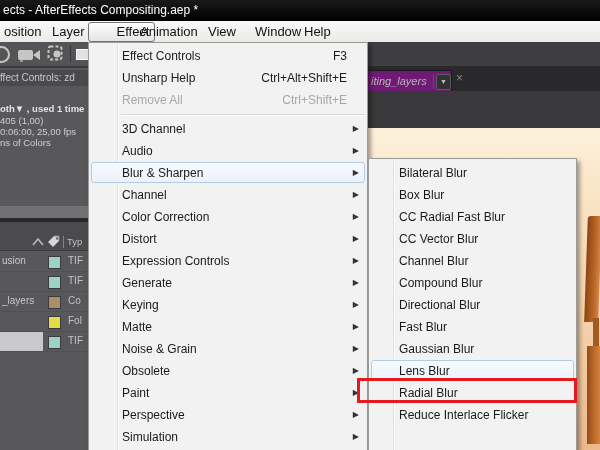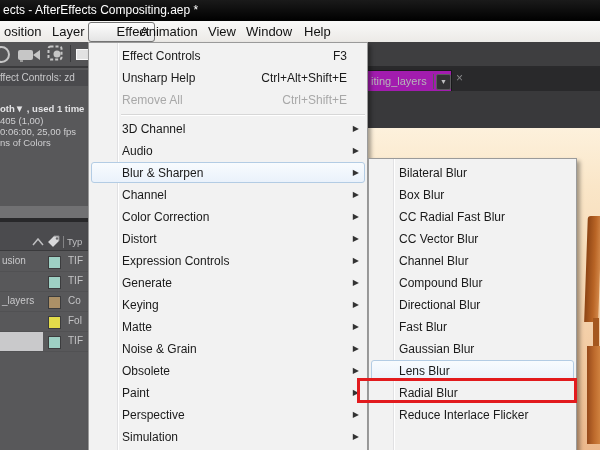--- a/index.html
+++ b/index.html
@@ -33,21 +33,21 @@
   .lp-rows{position:absolute;left:0;top:210px;width:88px;}
   .prow{position:relative;width:88px;height:19px;border-bottom:1px solid #515153;}
   .prow .rname{position:absolute;left:2px;top:3px;font-size:10px;color:#c9c9cb;white-space:nowrap;}
   .prow .swatch{position:absolute;left:48px;top:4px;width:11px;height:11px;border:1px solid #3c3c3e;}
   .prow .rtype{position:absolute;left:68px;top:3px;font-size:10px;color:#c4c4c6;}
   .row-selected-bg{position:absolute;left:0;top:0;width:43px;height:19px;background:#c9c9cb;}
   
   .viewer{position:absolute;left:368px;top:42px;width:232px;height:408px;overflow:hidden;}
   .v-toolbar{position:absolute;left:0;top:0;width:232px;height:24px;background:#3e3e40;border-bottom:2px solid #2a2a2c;}
   .v-tabbar{position:absolute;left:0;top:26px;width:232px;height:23px;background:#29292b;}
-  .v-tab{position:absolute;left:-2px;top:2px;width:84px;height:21px;background:#a21caf;border:1px solid #19191b;border-bottom:none;}
+  .v-tab{position:absolute;left:-2px;top:2px;width:84px;height:21px;background:#701a75;border:1px solid #19191b;border-bottom:none;font-style:italic;}
   .v-tab-label{position:absolute;left:4px;top:4px;font-size:11px;color:#b6b6b8;white-space:nowrap;}
   .v-tab-sep{position:absolute;left:66px;top:3px;width:1px;height:15px;background:#57575a;}
   .v-tab-dd{position:absolute;left:69px;top:3px;width:13px;height:14px;border:1px solid #5c5c5e;border-radius:2px;
     background:#323234;color:#c0c0c2;font-size:7px;text-align:center;line-height:14px;}
   .v-close{position:absolute;left:88px;top:3px;font-size:12px;color:#88888a;}
   .v-gap{position:absolute;left:0;top:49px;width:232px;height:37px;background:#39393b;}
   .v-image{position:absolute;left:0;top:86px;width:232px;height:322px;
     background:linear-gradient(180deg,#fdf1dc 0%,#fae6c8 18%,#f6d9b5 45%,#f2c9a0 75%,#ecb88c 100%);}
   .wood-top{position:absolute;left:218px;top:88px;width:14px;height:106px;
     background:linear-gradient(90deg,#8d4414,#b96526 60%,#d28748);transform:skewX(-2deg);border-radius:3px 0 0 0;}
@@ -82,21 +82,21 @@
   <div class="titlebar">
     <span>ects - AfterEffects Compositing.aep *</span>
   </div>
 
   <div class="menubar">
     <span class="mb-item" style="left:4px">osition</span>
     <span class="mb-item" style="left:52px">Layer</span>
     <span class="mb-item mb-open">Effect</span>
     <span class="mb-item" style="left:140px">Animation</span>
     <span class="mb-item" style="left:208px">View</span>
-    <span class="mb-item" style="left:246px">Window</span>
+    <span class="mb-item" style="left:255px">Window</span>
     <span class="mb-item" style="left:304px">Help</span>
   </div>
 
   <div class="left-panel">
     <div class="lp-toolbar">
       <div class="icon-rotate"></div>
       <svg width="28" height="18" style="position:absolute;left:16px;top:3px">
         <rect x="2" y="5" width="15" height="10" rx="2" fill="#c6c6c6"></rect>
         <polygon points="17,10 24,5 24,15" fill="#c6c6c6"></polygon>
         <rect x="4" y="15" width="3" height="2" fill="#9a9a9a"></rect>

